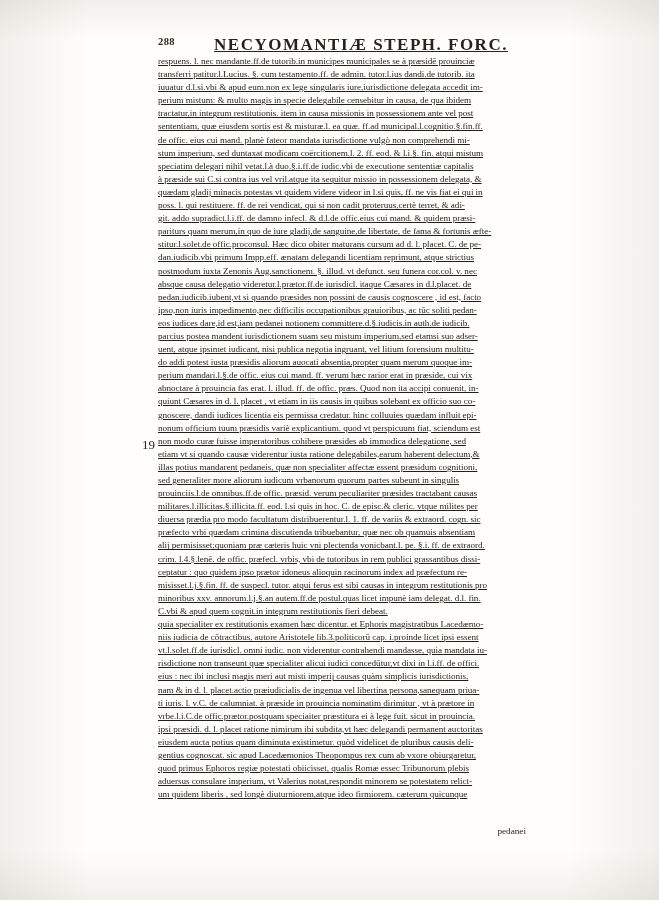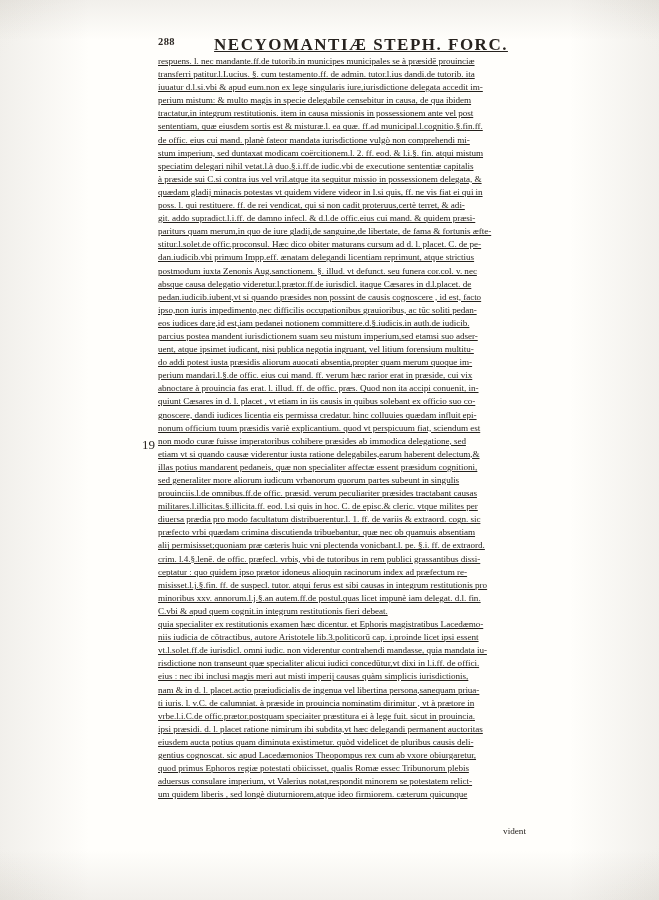--- a/index.html
+++ b/index.html
@@ -124,19 +124,19 @@
 
   <div class="folio">288</div>
   <div class="running-title">NECYOMANTIÆ STEPH. FORC.</div>
 
   <div class="textblock">
     <div class="lines"><div class="ln" style="font-size: 9.15px; display: inline-block; transform-origin: left top; transform: scaleX(1); width: 368px;">respuens. l. nec mandante.ff.de tutorib.in municipes municipales se à præsidē prouinciæ</div><br><div class="ln" style="font-size: 9.15px; display: inline-block; transform-origin: left top; transform: scaleX(1); width: 368px;">transferri patitur.l.Lucius. §. cum testamento.ff. de admin. tutor.l.ius dandi.de tutorib. ita</div><br><div class="ln" style="font-size: 9.15px; display: inline-block; transform-origin: left top; transform: scaleX(1); width: 368px;">iuuatur d.l.si.vbi &amp; apud eum.non ex lege singularis iure,iurisdictione delegata accedit im-</div><br><div class="ln" style="font-size: 9.15px; display: inline-block; transform-origin: left top; transform: scaleX(1); width: 368px;">perium mistum: &amp; multo magis in specie delegabile censebitur in causa, de qua ibidem</div><br><div class="ln" style="font-size: 9.15px; display: inline-block; transform-origin: left top; transform: scaleX(1); width: 368px;">tractatur,in integrum restitutionis. item in causa missionis in possessionem ante vel post</div><br><div class="ln" style="font-size: 9.15px; display: inline-block; transform-origin: left top; transform: scaleX(1); width: 368px;">sententiam, quæ eiusdem sortis est &amp; misturæ.l. ea quæ. ff.ad municipal.l.cognitio.§.fin.ff.</div><br><div class="ln" style="font-size: 9.15px; display: inline-block; transform-origin: left top; transform: scaleX(1); width: 368px;">de offic. eius cui mand. planè fateor mandata iurisdictione vulgò non comprehendi mi-</div><br><div class="ln" style="font-size: 9.15px; display: inline-block; transform-origin: left top; transform: scaleX(1); width: 368px;">stum imperium, sed duntaxat modicam coërcitionem.l. 2. ff. eod. &amp; l.i.§. fin. atqui mistum</div><br><div class="ln" style="font-size: 9.15px; display: inline-block; transform-origin: left top; transform: scaleX(1); width: 368px;">speciatim delegari nihil vetat.l.à duo.§.i.ff.de iudic.vbi de executione sententiæ capitalis</div><br><div class="ln" style="font-size: 9.15px; display: inline-block; transform-origin: left top; transform: scaleX(1); width: 368px;">à præside sui C.si contra ius vel vril.atque ita sequitur missio in possessionem delegata, &amp;</div><br><div class="ln" style="font-size: 9.15px; display: inline-block; transform-origin: left top; transform: scaleX(1); width: 368px;">quædam gladij minacis potestas vt quidem videre videor in l.si quis, ff. ne vis fiat ei qui in</div><br><div class="ln" style="font-size: 9.15px; display: inline-block; transform-origin: left top; transform: scaleX(1); width: 368px;">poss. l. qui restituere. ff. de rei vendicat, qui si non cadit proteruus,certè terret, &amp; adi-</div><br><div class="ln" style="font-size: 9.15px; display: inline-block; transform-origin: left top; transform: scaleX(1); width: 368px;">git. addo supradict.l.i.ff. de damno infecl. &amp; d.l.de offic.eius cui mand. &amp; quidem præsi-</div><br><div class="ln" style="font-size: 9.15px; display: inline-block; transform-origin: left top; transform: scaleX(1); width: 368px;">pariturs quam merum,in quo de iure gladij,de sanguine,de libertate, de fama &amp; fortunis æfte-</div><br><div class="ln" style="font-size: 9.15px; display: inline-block; transform-origin: left top; transform: scaleX(1); width: 368px;">stitur.l.solet.de offic.proconsul. Hæc dico obiter maturans cursum ad d. l. placet. C. de pe-</div><br><div class="ln" style="font-size: 9.15px; display: inline-block; transform-origin: left top; transform: scaleX(1); width: 368px;">dan.iudicib.vbi primum Impp.eff. ænatam delegandi licentiam reprimunt, atque strictius</div><br><div class="ln" style="font-size: 9.15px; display: inline-block; transform-origin: left top; transform: scaleX(1); width: 368px;">postmodum iuxta Zenonis Aug.sanctionem. §. illud. vt defunct. seu funera cor.col. v. nec</div><br><div class="ln" style="font-size: 9.15px; display: inline-block; transform-origin: left top; transform: scaleX(1); width: 368px;">absque causa delegatio videretur.l.prætor.ff.de iurisdicl. itaque Cæsares in d.l.placet. de</div><br><div class="ln" style="font-size: 9.15px; display: inline-block; transform-origin: left top; transform: scaleX(1); width: 368px;">pedan.iudicib.iubent,vt si quando præsides non possint de causis cognoscere , id est, facto</div><br><div class="ln" style="font-size: 9.15px; display: inline-block; transform-origin: left top; transform: scaleX(1); width: 368px;">ipso,non iuris impedimento,nec difficilis occupationibus grauioribus, ac tūc soliti pedan-</div><br><div class="ln" style="font-size: 9.15px; display: inline-block; transform-origin: left top; transform: scaleX(1); width: 368px;">eos iudices dare,id est,iam pedanei notionem committere.d.§.iudicis.in auth.de iudicib.</div><br><div class="ln" style="font-size: 9.15px; display: inline-block; transform-origin: left top; transform: scaleX(1); width: 368px;">parcius postea mandent iurisdictionem suam seu mistum imperium,sed etamsi suo adser-</div><br><div class="ln" style="font-size: 9.15px; display: inline-block; transform-origin: left top; transform: scaleX(1); width: 368px;">uent, atque ipsimet iudicant, nisi publica negotia ingruant, vel litium forensium multitu-</div><br><div class="ln" style="font-size: 9.15px; display: inline-block; transform-origin: left top; transform: scaleX(1); width: 368px;">do addi potest iusta præsidis aliorum auocati absentia,propter quam merum quoque im-</div><br><div class="ln" style="font-size: 9.15px; display: inline-block; transform-origin: left top; transform: scaleX(1); width: 368px;">perium mandari.l.§.de offic. eius cui mand. ff. verum hæc rarior erat in præside, cui vix</div><br><div class="ln" style="font-size: 9.15px; display: inline-block; transform-origin: left top; transform: scaleX(1); width: 368px;">abnoctare à prouincia fas erat. l. illud. ff. de offic. præs. Quod non ita accipi conuenit, in-</div><br><div class="ln" style="font-size: 9.15px; display: inline-block; transform-origin: left top; transform: scaleX(1); width: 368px;">quiunt Cæsares in d. l. placet , vt etiam in iis causis in quibus solebant ex officio suo co-</div><br><div class="ln" style="font-size: 9.15px; display: inline-block; transform-origin: left top; transform: scaleX(1); width: 368px;">gnoscere, dandi iudices licentia eis permissa credatur. hinc colluuies quædam influit epi-</div><br><div class="ln" style="font-size: 9.15px; display: inline-block; transform-origin: left top; transform: scaleX(1); width: 368px;">nonum officium tuum præsidis variè explicantium. quod vt perspicuum fiat, sciendum est</div><br><div class="ln" style="font-size: 9.15px; display: inline-block; transform-origin: left top; transform: scaleX(1); width: 368px;">non modo curæ fuisse imperatoribus cohibere præsides ab immodica delegatione, sed</div><br><div class="ln" style="font-size: 9.15px; display: inline-block; transform-origin: left top; transform: scaleX(1); width: 368px;">etiam vt si quando causæ viderentur iusta ratione delegabiles,earum haberent delectum,&amp;</div><br><div class="ln" style="font-size: 9.15px; display: inline-block; transform-origin: left top; transform: scaleX(1); width: 368px;">illas potius mandarent pedaneis, quæ non specialiter affectæ essent præsidum cognitioni,</div><br><div class="ln" style="font-size: 9.15px; display: inline-block; transform-origin: left top; transform: scaleX(1); width: 368px;">sed generaliter more aliorum iudicum vrbanorum quorum partes subeunt in singulis</div><br><div class="ln" style="font-size: 9.15px; display: inline-block; transform-origin: left top; transform: scaleX(1); width: 368px;">prouinciis.l.de omnibus.ff.de offic. præsid. verum peculiariter præsides tractabant causas</div><br><div class="ln" style="font-size: 9.15px; display: inline-block; transform-origin: left top; transform: scaleX(1); width: 368px;">militares.l.illicitas.§.illicita.ff. eod. l.si quis in hoc. C. de episc.&amp; cleric. vtque milites per</div><br><div class="ln" style="font-size: 9.15px; display: inline-block; transform-origin: left top; transform: scaleX(1); width: 368px;">diuersa prædia pro modo facultatum distribuerentur.l. 1. ff. de variis &amp; extraord. cogn. sic</div><br><div class="ln" style="font-size: 9.15px; display: inline-block; transform-origin: left top; transform: scaleX(1); width: 368px;">præfecto vrbi quædam crimina discutienda tribuebantur, quæ nec ob quamuis absentiam</div><br><div class="ln" style="font-size: 9.15px; display: inline-block; transform-origin: left top; transform: scaleX(1); width: 368px;">alij permisisset;quoniam præ cæteris huic vni plectenda vonicbant.l. pe. §.i. ff. de extraord.</div><br><div class="ln" style="font-size: 9.15px; display: inline-block; transform-origin: left top; transform: scaleX(1); width: 368px;">crim. l.4.§.lenē. de offic. præfecl. vrbis, vbi de tutoribus in rem publici grassantibus dissi-</div><br><div class="ln" style="font-size: 9.15px; display: inline-block; transform-origin: left top; transform: scaleX(1); width: 368px;">ceptatur : quo quidem ipso prætor idoneus alioquin racinorum index ad præfectum re-</div><br><div class="ln" style="font-size: 9.15px; display: inline-block; transform-origin: left top; transform: scaleX(1); width: 368px;">misisset.l.j.§.fin. ff. de suspecl. tutor. atqui ferus est sibi causas in integrum restitutionis pro</div><br><div class="ln" style="font-size: 9.15px; display: inline-block; transform-origin: left top; transform: scaleX(1); width: 368px;">minoribus xxv. annorum.l.j.§.an autem.ff.de postul.quas licet impunè iam delegat. d.l. fin.</div><br><div class="ln" style="font-size: 9.15px; display: inline-block; transform-origin: left top; transform: scaleX(1); width: 368px;">C.vbi &amp; apud quem cognit.in integrum restitutionis fieri debeat.</div><br><div class="ln" style="font-size: 9.15px; display: inline-block; transform-origin: left top; transform: scaleX(1); width: 368px;">quia specialiter ex restitutionis examen hæc dicentur. et Ephoris magistratibus Lacedæmo-</div><br><div class="ln" style="font-size: 9.15px; display: inline-block; transform-origin: left top; transform: scaleX(1); width: 368px;">niis iudicia de cōtractibus, autore Aristotele lib.3.politicorū cap. i.proinde licet ipsi essent</div><br><div class="ln" style="font-size: 9.15px; display: inline-block; transform-origin: left top; transform: scaleX(1); width: 368px;">vt.l.solet.ff.de iurisdicl. omni iudic. non viderentur contrahendi mandasse, quia mandata iu-</div><br><div class="ln" style="font-size: 9.15px; display: inline-block; transform-origin: left top; transform: scaleX(1); width: 368px;">risdictione non transeunt quæ specialiter alicui iudici concedūtur,vt dixi in l.i.ff. de offici.</div><br><div class="ln" style="font-size: 9.15px; display: inline-block; transform-origin: left top; transform: scaleX(1); width: 368px;">eius : nec ibi inclusi magis meri aut misti imperij causas quàm simplicis iurisdictionis,</div><br><div class="ln" style="font-size: 9.15px; display: inline-block; transform-origin: left top; transform: scaleX(1); width: 368px;">nam &amp; in d. l. placet.actio præiudicialis de ingenua vel libertina persona,sanequam priua-</div><br><div class="ln" style="font-size: 9.15px; display: inline-block; transform-origin: left top; transform: scaleX(1); width: 368px;">ti iuris. l. v.C. de calumniat. à præside in prouincia nominatim dirimitur , vt à prætore in</div><br><div class="ln" style="font-size: 9.15px; display: inline-block; transform-origin: left top; transform: scaleX(1); width: 368px;">vrbe.l.i.C.de offic.prætor.postquam speciaiter præstitura ei à lege fuit. sicut in prouincia.</div><br><div class="ln" style="font-size: 9.15px; display: inline-block; transform-origin: left top; transform: scaleX(1); width: 368px;">ipsi præsidi. d. l. placet ratione nimirum ibi subdita,vt hæc delegandi permanent auctoritas</div><br><div class="ln" style="font-size: 9.15px; display: inline-block; transform-origin: left top; transform: scaleX(1); width: 368px;">eiusdem aucta potius quam diminuta existimetur. quòd videlicet de pluribus causis deli-</div><br><div class="ln" style="font-size: 9.15px; display: inline-block; transform-origin: left top; transform: scaleX(1); width: 368px;">gentius cognoscat. sic apud Lacedæmonios Theopompus rex cum ab vxore obiurgaretur,</div><br><div class="ln" style="font-size: 9.15px; display: inline-block; transform-origin: left top; transform: scaleX(1); width: 368px;">quod primus Ephoros regiæ potestati obiicisset, qualis Romæ essec Tribunorum plebis</div><br><div class="ln" style="font-size: 9.15px; display: inline-block; transform-origin: left top; transform: scaleX(1); width: 368px;">aduersus consulare imperium, vt Valerius notat,respondit minorem se potestatem relict-</div><br><div class="ln" style="font-size: 9.15px; display: inline-block; transform-origin: left top; transform: scaleX(1); width: 368px;">um quidem liberis , sed longè diuturniorem,atque ideo firmiorem. cæterum quicunque</div><br></div>
   </div>
 
   <div class="marginal-num" style="top: 437px;">19</div>
 
-  <div class="catchword">vident</div>
+  <div class="catchword">pedanei</div>
 
   <div class="edge-shadow-l"></div>
   <div class="edge-shadow-r"></div>
   <div class="edge-shadow-t"></div>
   <div class="edge-shadow-b"></div>
 </div>
 
 </body></html>

